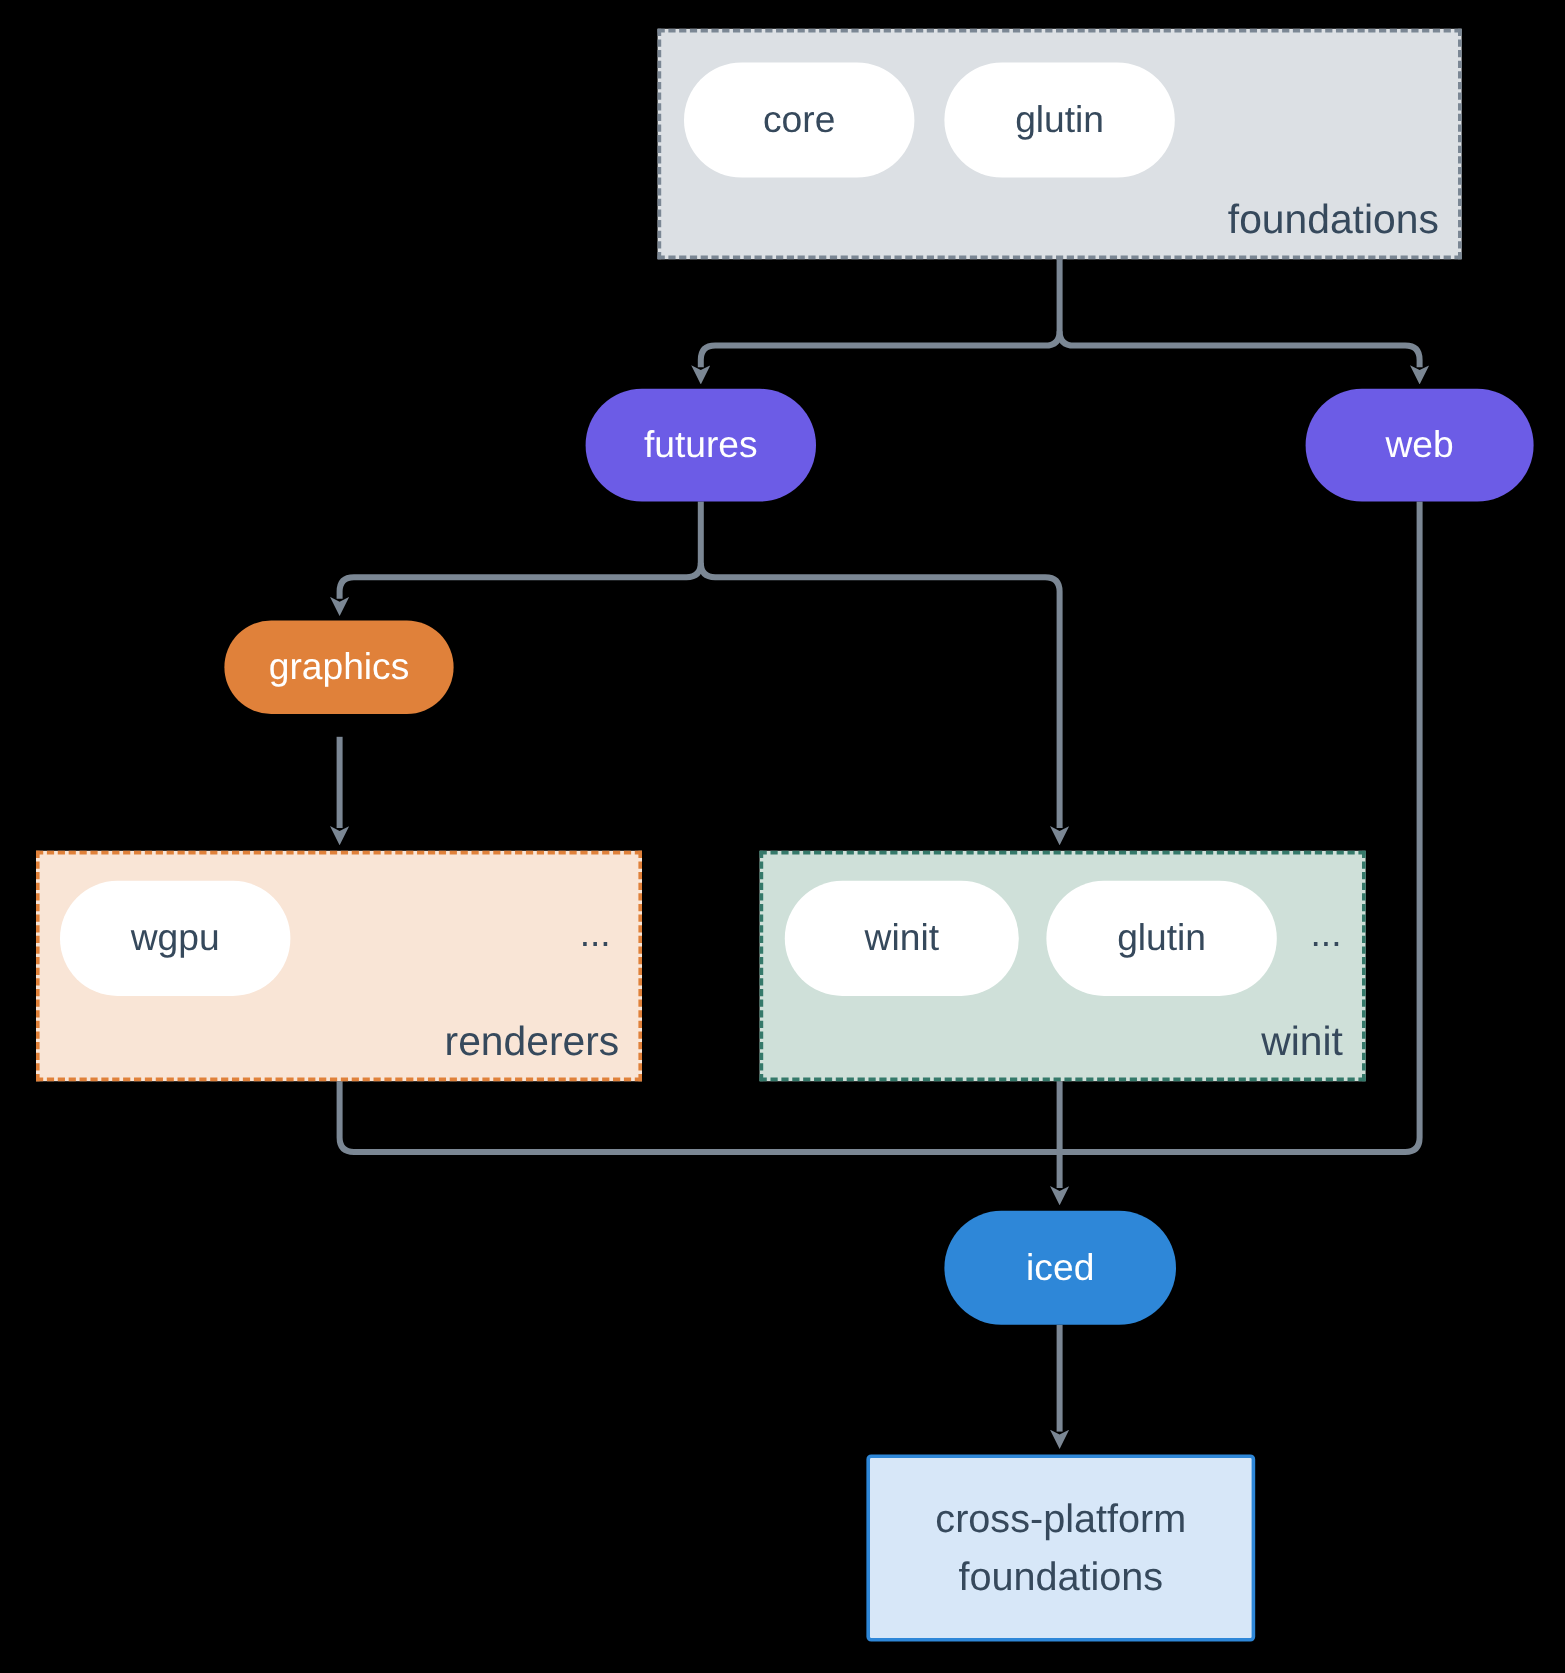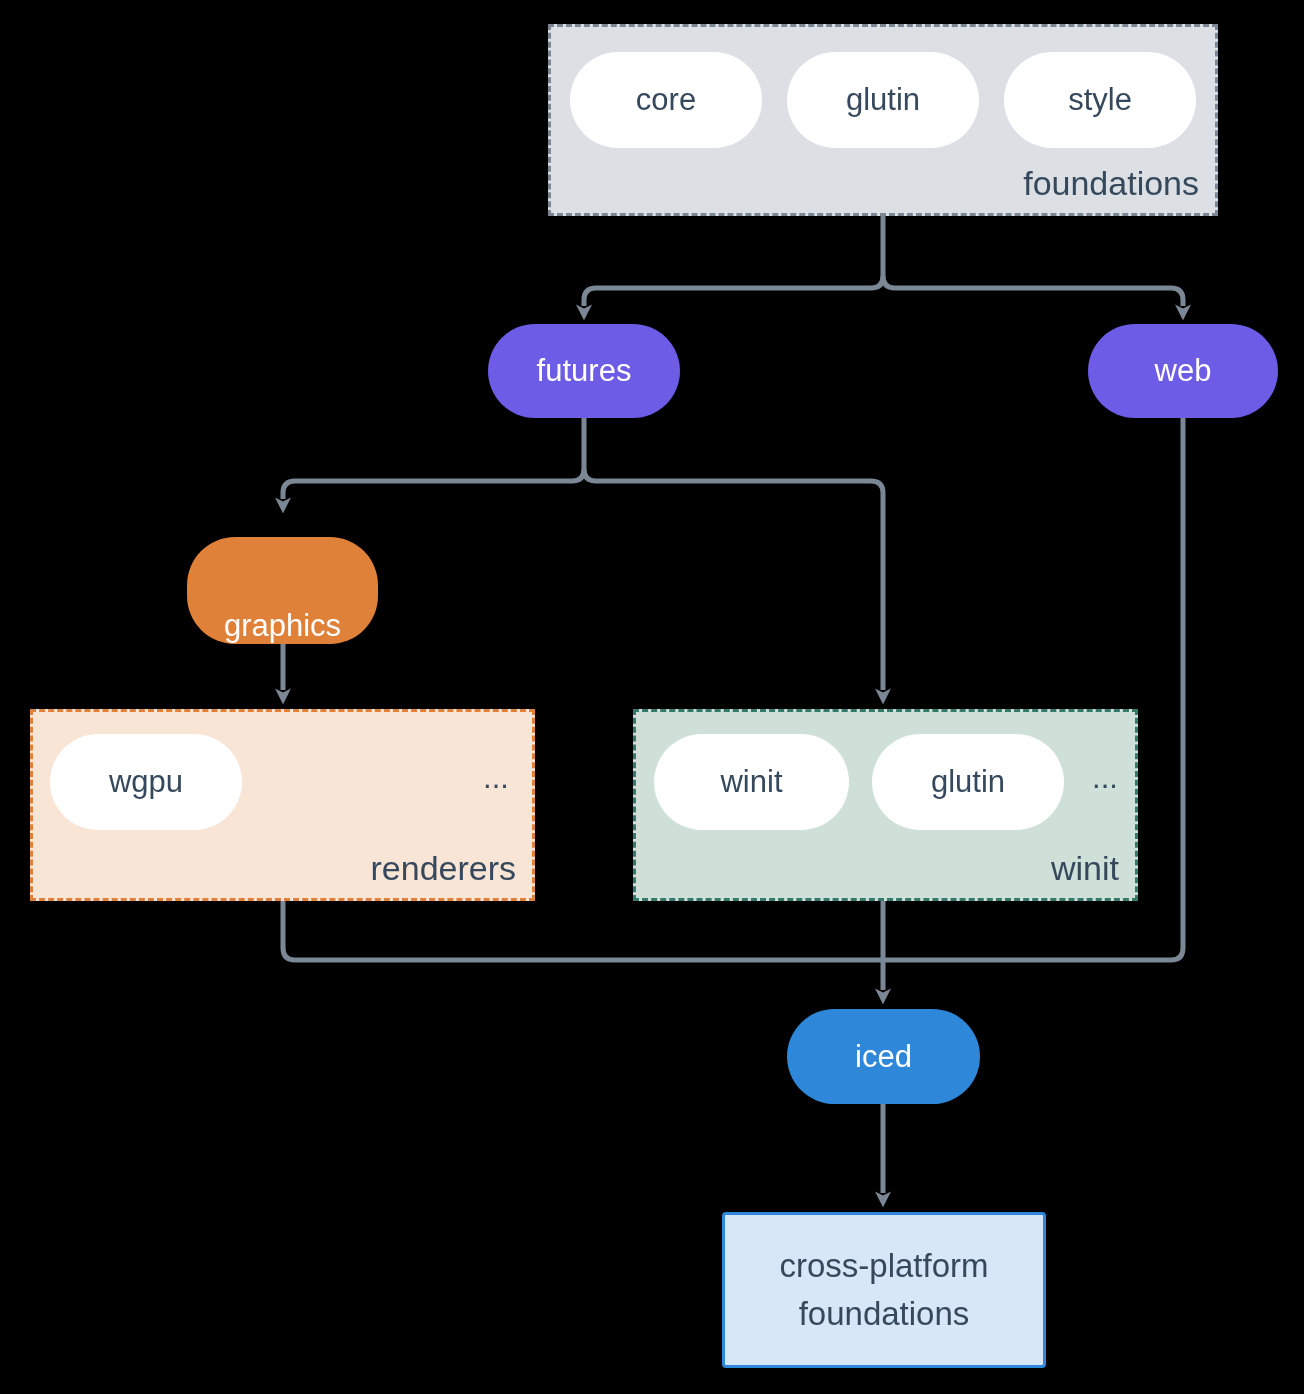--- a/index.html
+++ b/index.html
@@ -99,21 +99,21 @@
     position: absolute;
     display: flex;
     align-items: center;
     justify-content: center;
     border-radius: 48px;
     font-size: 31px;
     color: #ffffff;
   }
   .node.native   { left: 488px;  top: 324px;  width: 192px; height: 94px; background: var(--node-purple); }
   .node.web      { left: 1088px; top: 324px;  width: 190px; height: 94px; background: var(--node-purple); }
-  .node.graphics { left: 187px;  top: 537px;  width: 191px; height: 107px; background: var(--node-orange); align-items: flex-end; }
+  .node.graphics { left: 187px;  top: 517px;  width: 191px; height: 78px; background: var(--node-orange); }
   .node.iced     { left: 787px;  top: 1009px; width: 193px; height: 95px; background: var(--node-blue); }
 
   .app-box {
     position: absolute;
     left: 722px; top: 1212px;
     width: 324px; height: 156px;
     background: var(--app-fill);
     border: 3px solid var(--app-border);
     border-radius: 4px;
     display: flex;
@@ -148,23 +148,20 @@
     <path class="edge" d="M 883 1104 L 883 1193" marker-end="url(#ah)"></path>
   </svg>
 
   <div class="group foundations">
     <div class="pill core">
       <span>core</span>
     </div>
     <div class="pill futures">
       <span>glutin</span>
     </div>
-    <div class="pill style">
-      <span>style</span>
-    </div>
     <div class="group-label">foundations</div>
   </div>
 
   <div class="node native">
     <span>futures</span>
   </div>
   <div class="node web">
     <span>web</span>
   </div>
   <div class="node graphics">

